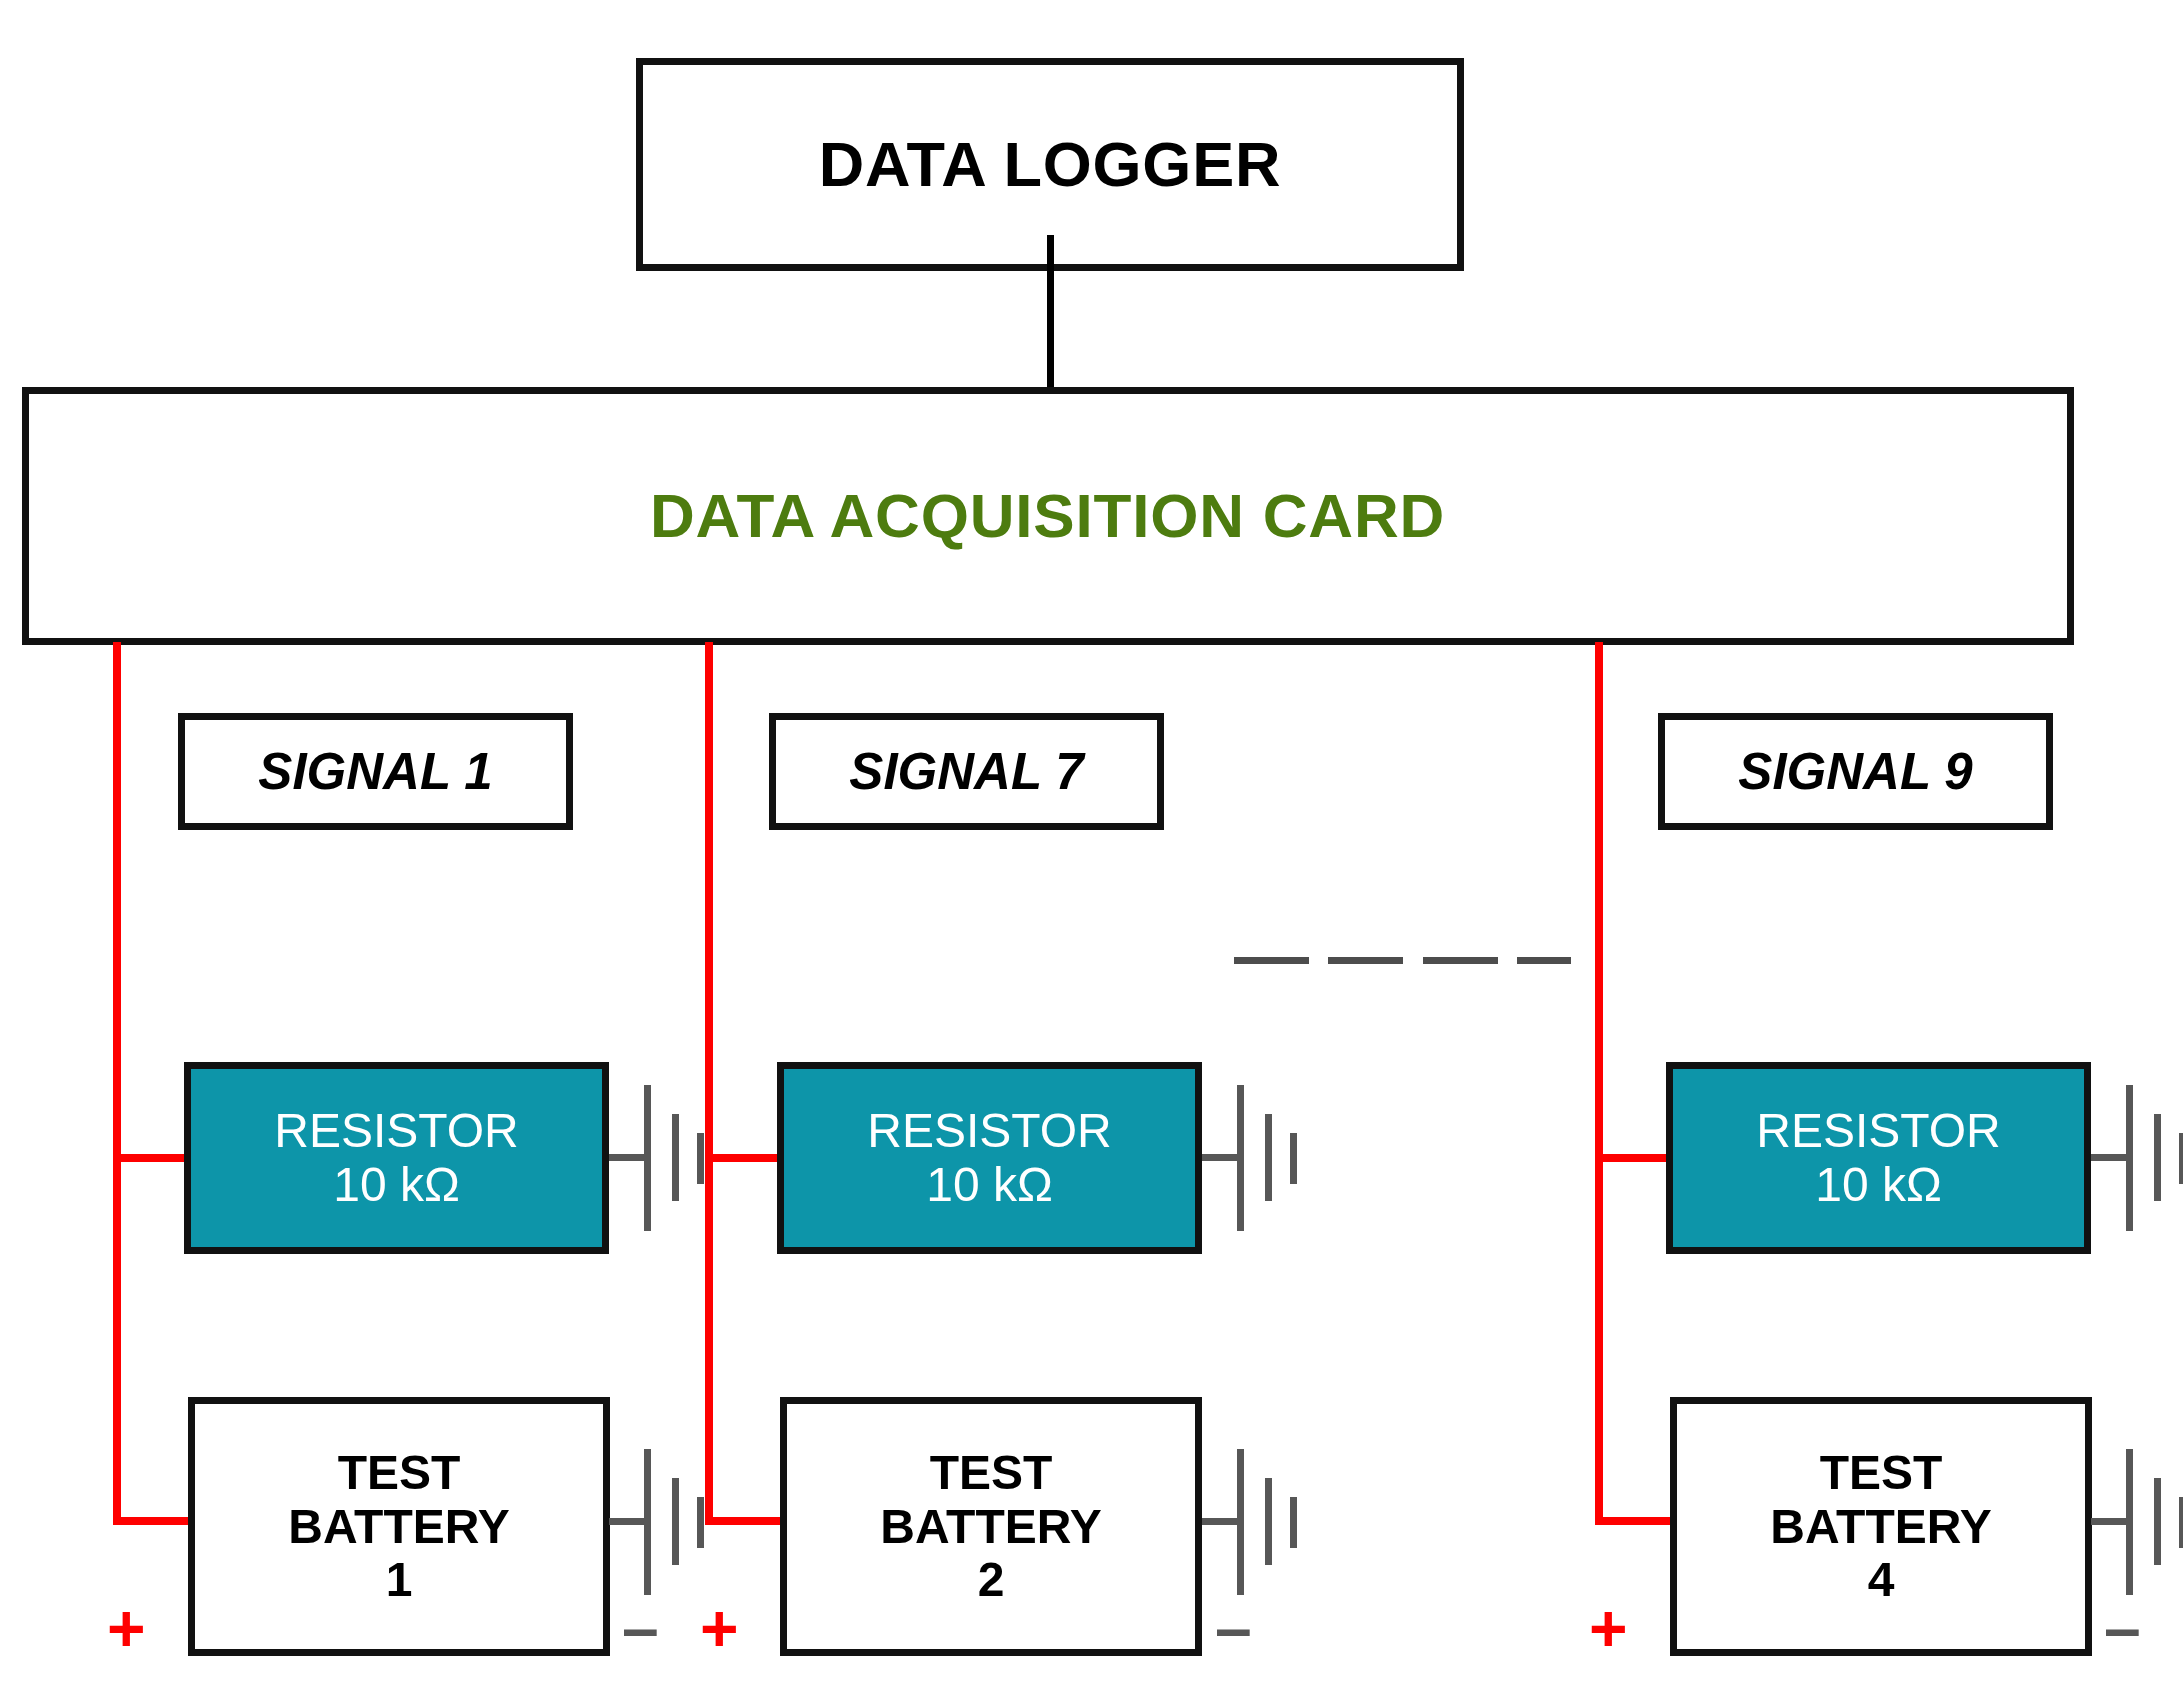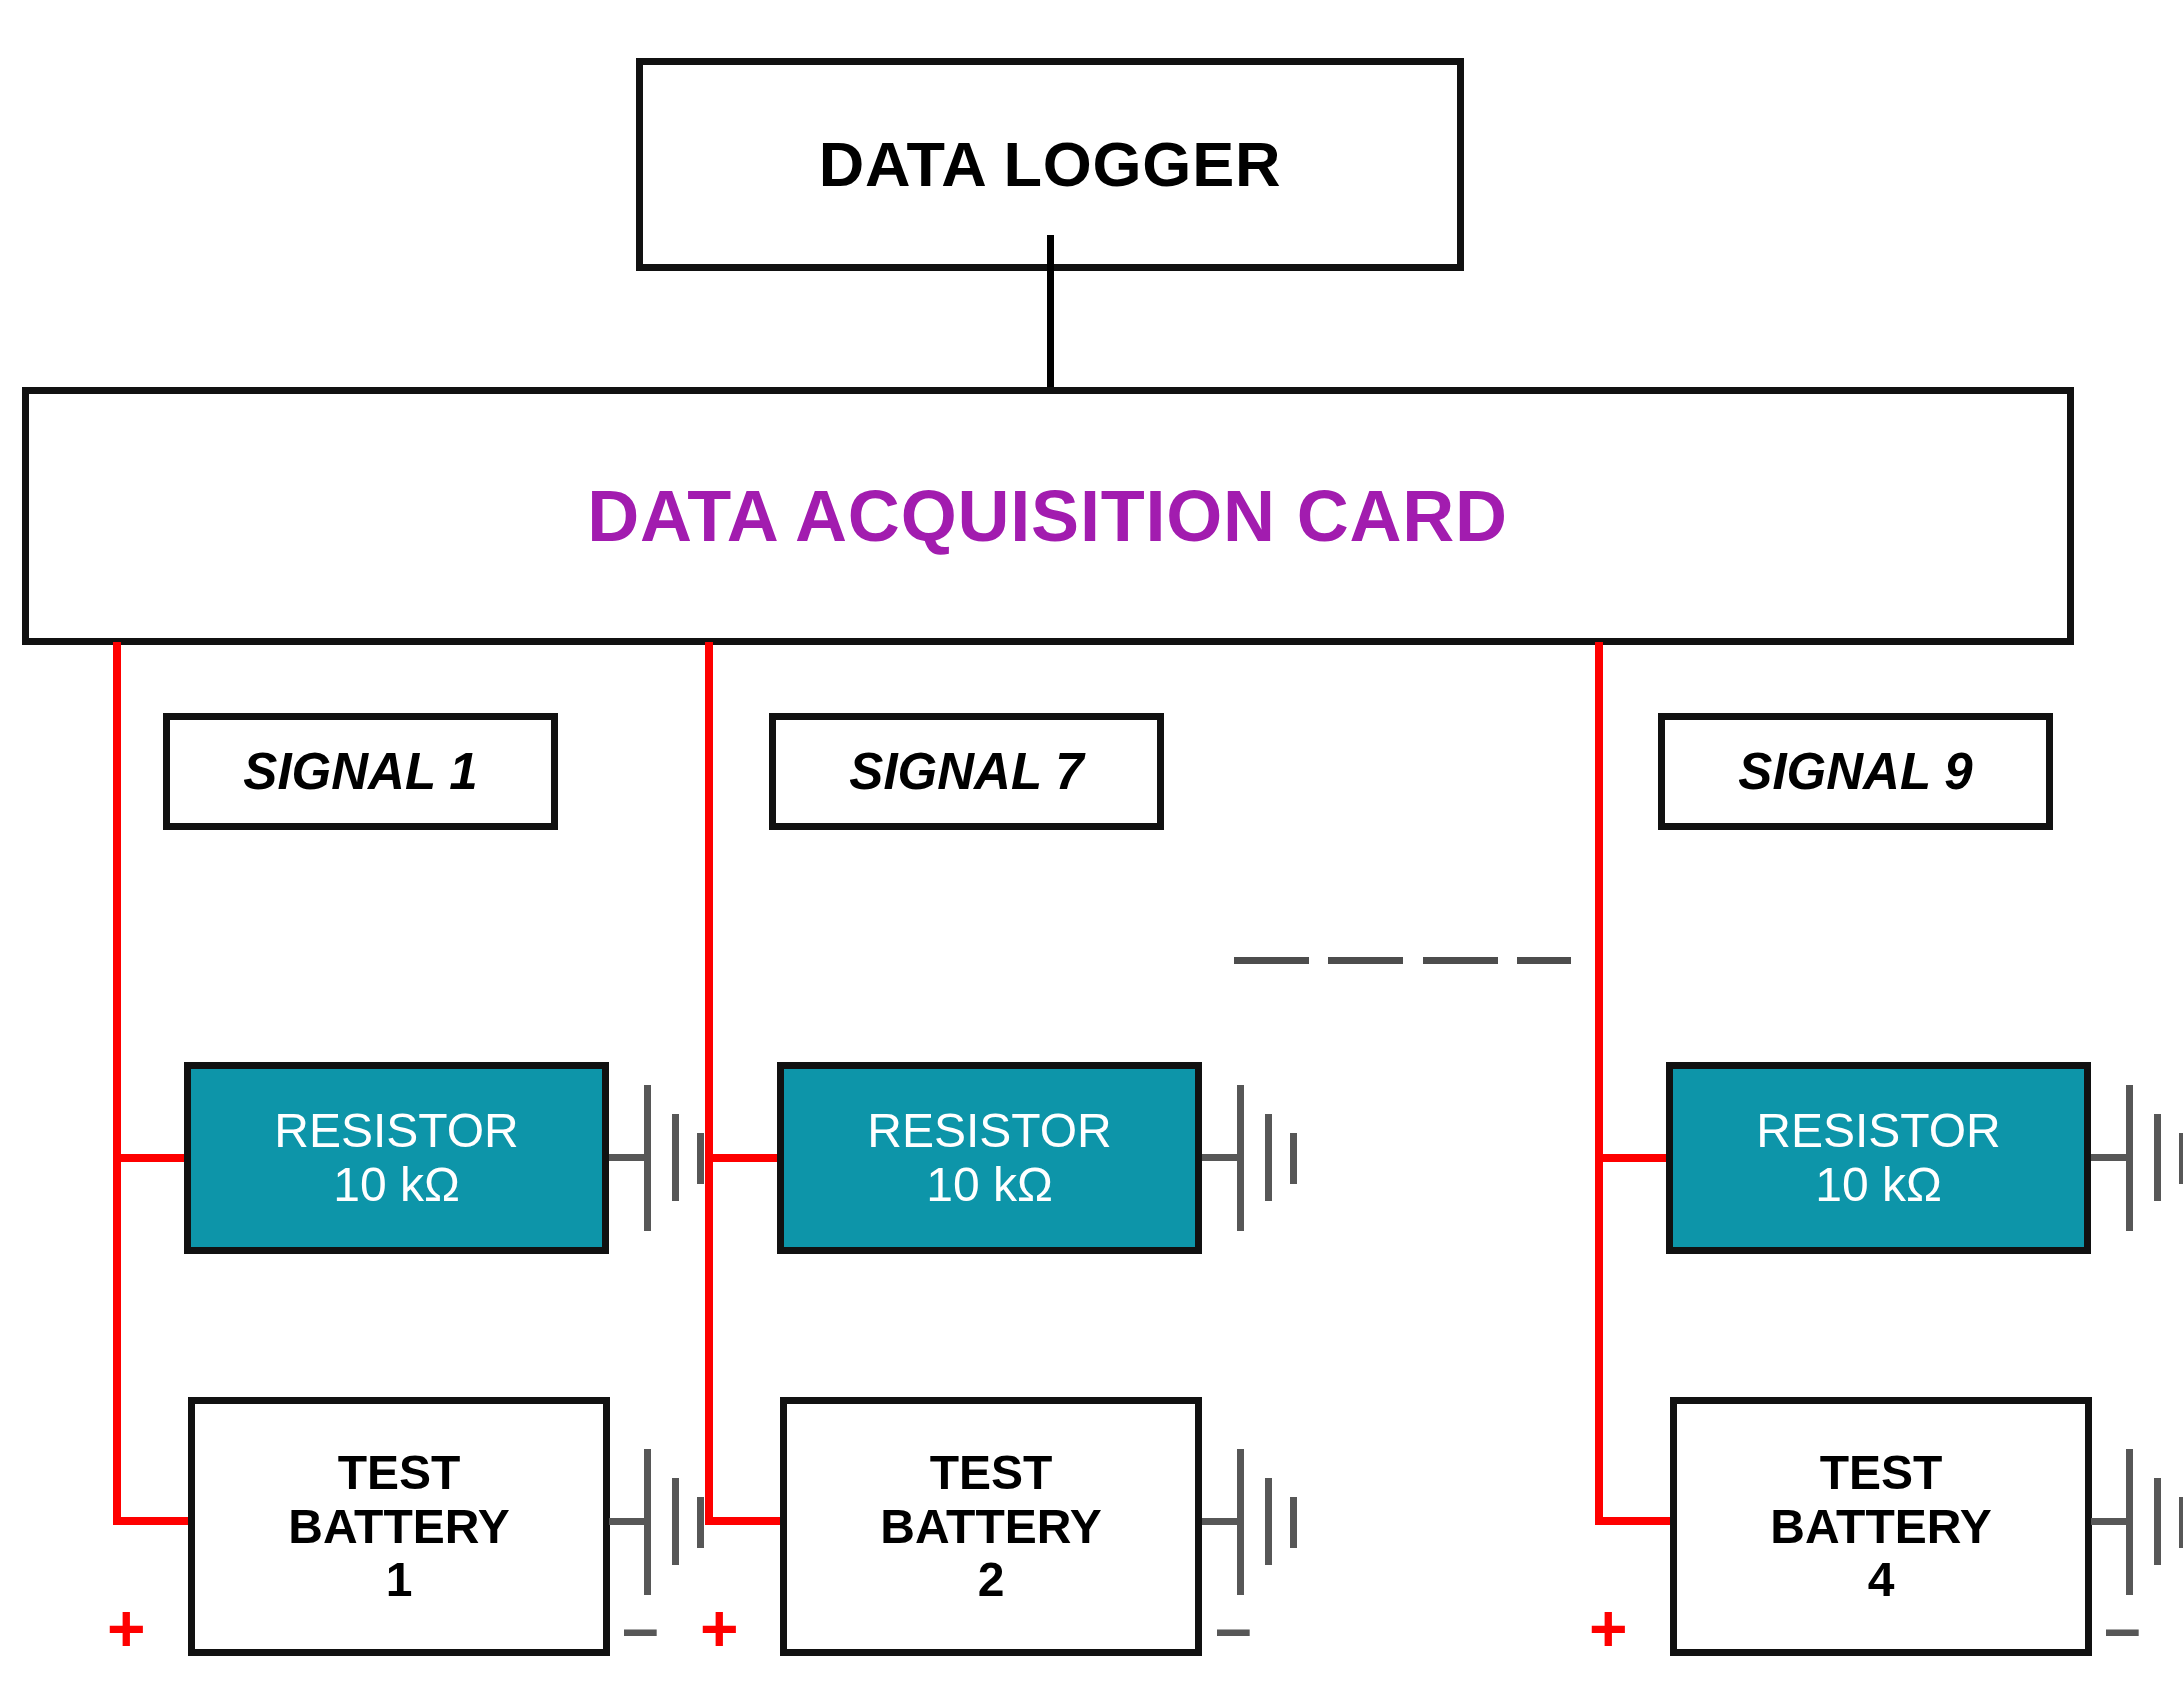--- a/index.html
+++ b/index.html
@@ -11,21 +11,21 @@
   .box{position:absolute;box-sizing:border-box;display:flex;align-items:center;justify-content:center;text-align:center;background:#ffffff;}
   .box.k-outline{border:7px solid #111111;}
 
   .lbl{display:block;line-height:1.12;}
 
   
   #data-logger{left:636px;top:21.5px;width:828px;height:213px;margin-top:36px;}
   #data-logger .lbl{font-size:63px;font-weight:bold;letter-spacing:0.8px;color:#000;}
 
   #daq-card{left:21.5px;top:387px;width:2052px;height:258px;}
-  #daq-card .lbl{font-size:72px;font-weight:bold;letter-spacing:0.8px;color:#a21caf;}
+  #daq-card .lbl{font-size:62px;font-weight:bold;letter-spacing:0.8px;color:#4d7c0f;}
 
   .signal-box{height:117px;border:7px solid #111;}
   .signal-box .lbl{font-size:51px;font-weight:bold;font-style:italic;color:#000;letter-spacing:0px;}
 
   .resistor-box{height:192px;border:7px solid #111;background:#0d95a9;}
   .resistor-box .lbl{font-size:48px;font-weight:normal;color:#ffffff;}
 
   .battery-box{height:259px;border:7px solid #111;background:#fff;}
   .battery-box .lbl{font-size:48px;font-weight:bold;color:#000;}
 
@@ -61,21 +61,21 @@
   <div class="box k-outline" id="daq-card">
     <span class="lbl">DATA ACQUISITION CARD</span>
   </div>
 
   <div class="wire-red-v" style="left:113px;top:642px;height:883px;"></div>
 
   <div class="wire-red-h" style="left:113px;top:1154px;width:79px;"></div>
 
   <div class="wire-red-h" style="left:113px;top:1517px;width:83px;"></div>
 
-  <div class="box signal-box" style="left:163px;top:713px;width:395px;">
+  <div class="box signal-box" style="left:178px;top:713px;width:395px;">
     <span class="lbl">SIGNAL 1</span>
   </div>
 
   <div class="box resistor-box" style="left:184px;top:1062px;width:425px;">
     <span class="lbl">
       <span>RESISTOR</span><br>
       <span>10 kΩ</span>
     </span>
   </div>
 

